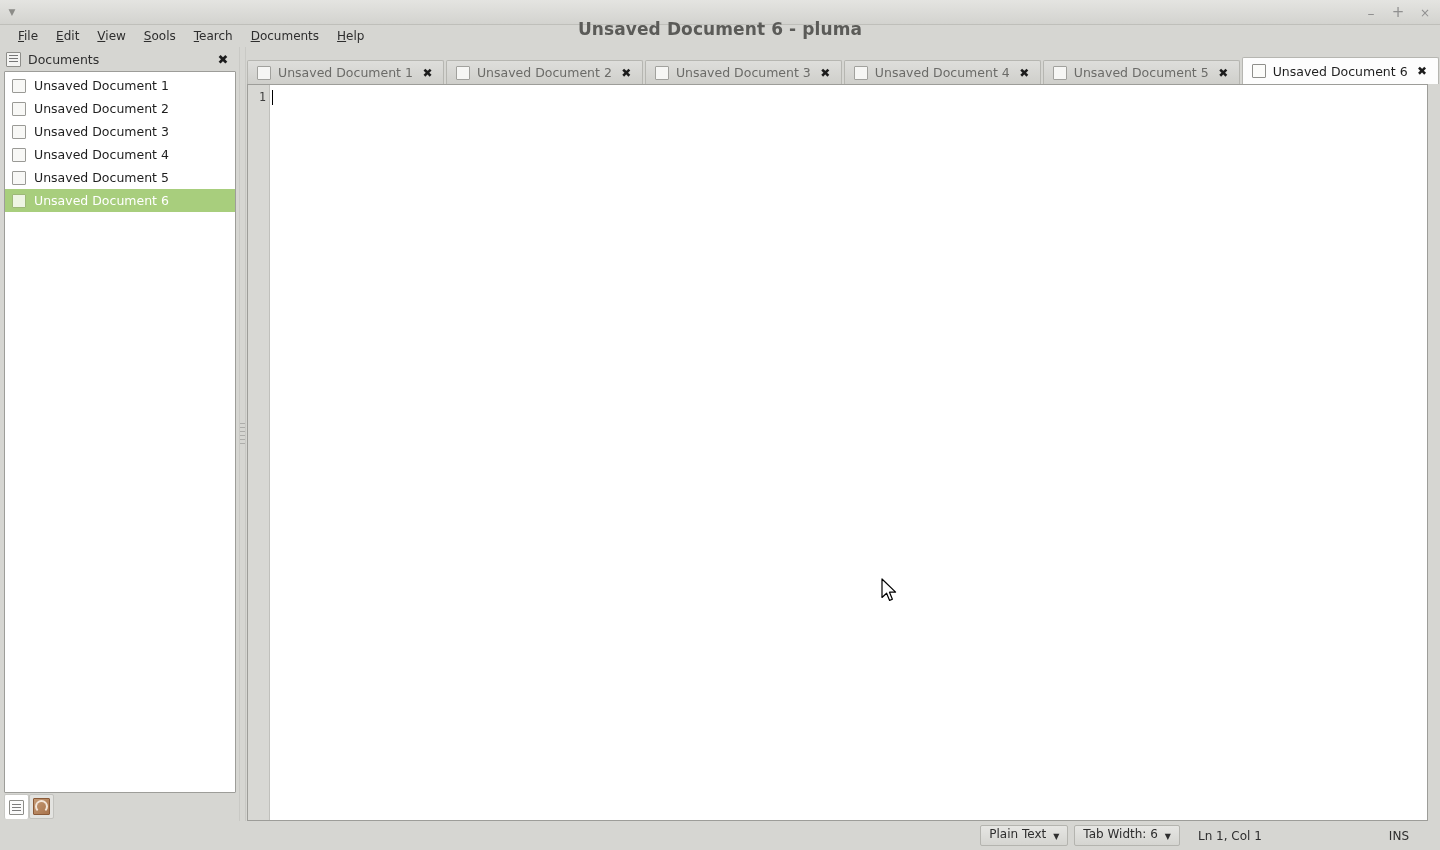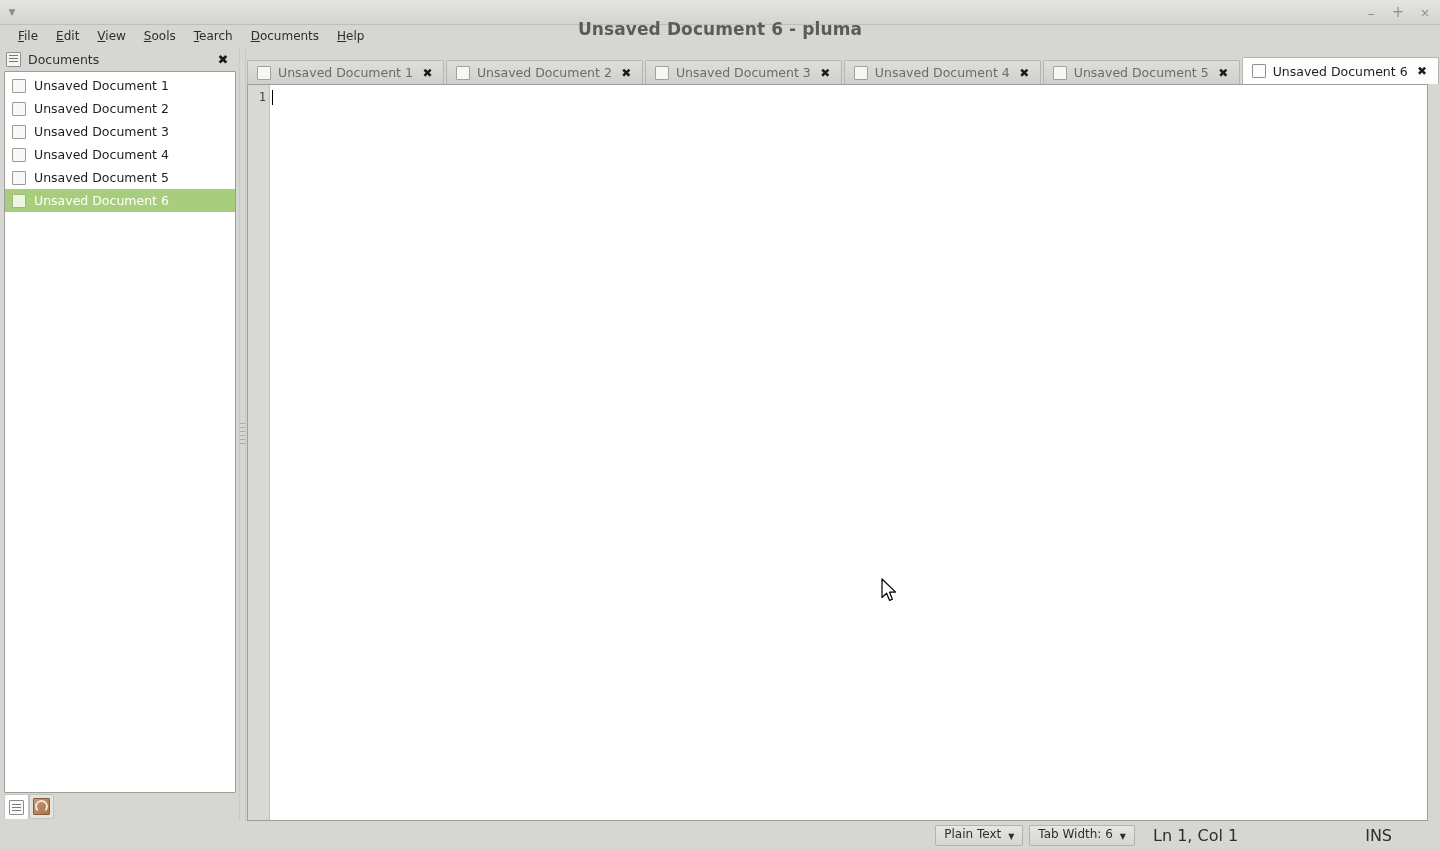--- a/index.html
+++ b/index.html
@@ -394,26 +394,26 @@
     color: #2e2e2e;
     margin-right: 6px;
     white-space: nowrap;
   }
   .sb-arrow {
     font-size: 8px;
     color: #2e2e2e;
     line-height: 1;
   }
   .sb-text {
-    font-size: 16px;
+    font-size: 12px;
     color: #2e2e2e;
     white-space: nowrap;
   }
   .sb-pos { margin-left: 12px; margin-right: 96px; }
-  .sb-ins { margin-right: 38px; padding-left: 31px; }
+  .sb-ins { margin-right: 21px; padding-left: 31px; }
 
   
   .mouse-cursor {
     position: absolute;
     pointer-events: none;
     z-index: 200;
   }
 </style>
 </head>
 <body>

